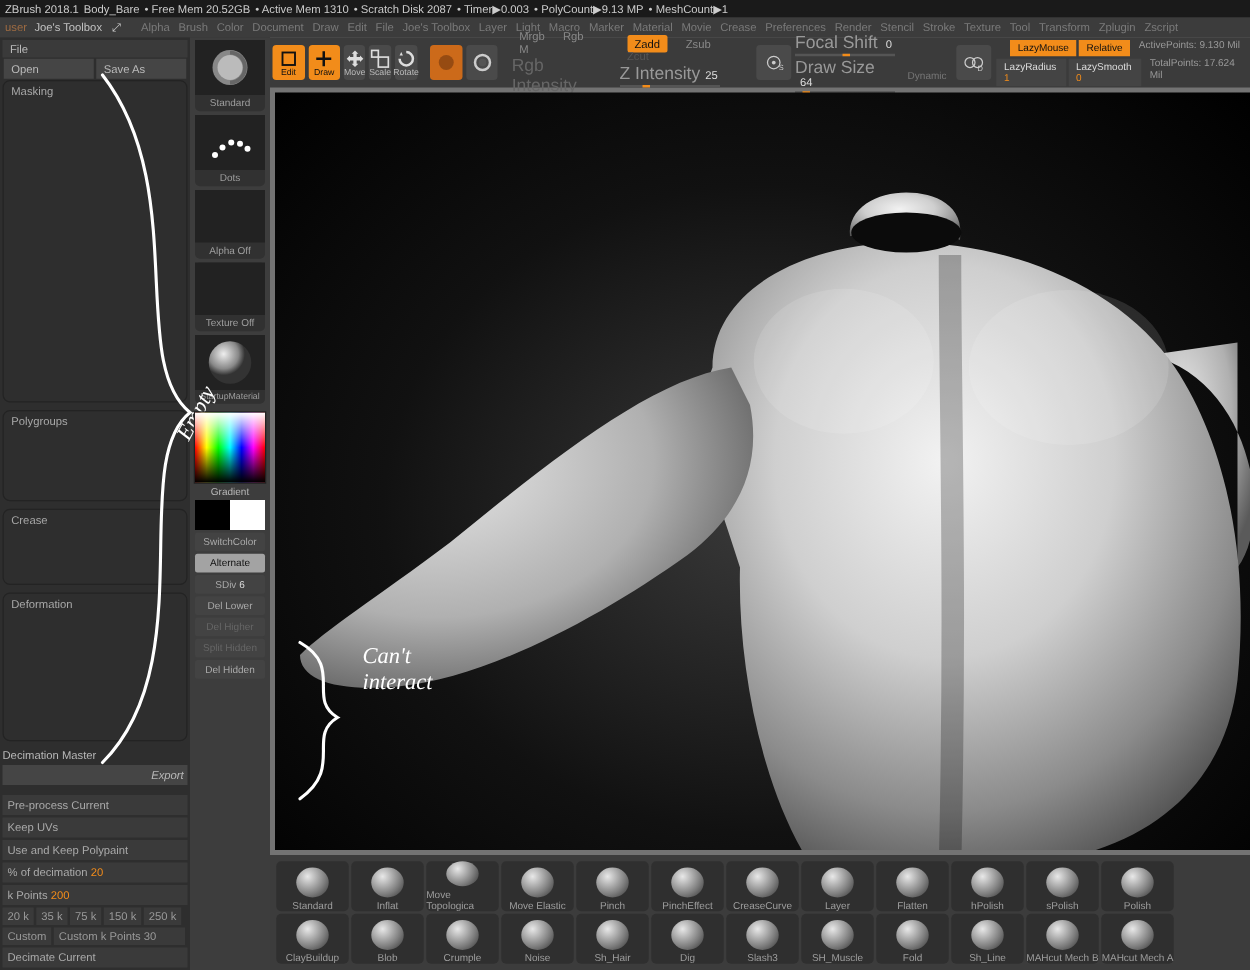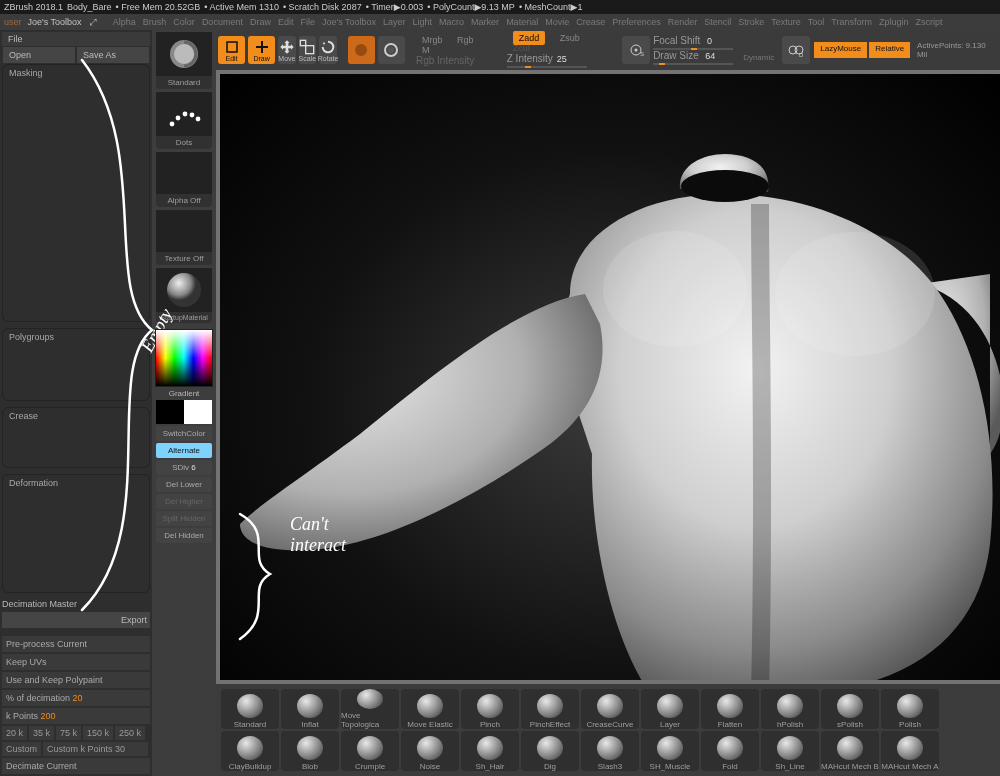--- a/index.html
+++ b/index.html
@@ -11,49 +11,49 @@
 .menu-bar .popout{color:#c8c8c8;margin-left:-8px;margin-right:16px;}
 .menu-bar .m{margin-right:7px;cursor:pointer;}
 .file-box{width:148px;}
 .file-box .hdr{padding:2px 0 2px 6px;color:#bcbcbc;background:#3a3a3a;}
 .file-row{display:flex;}
 .file-row div{flex:1;background:#454545;color:#bbb;padding:3px 6px;margin:1px;cursor:pointer;}
 .main{display:flex;height:calc(776px - 14px - 16px);}
 .left{width:148px;background:#2e2e2e;padding:2px;display:flex;flex-direction:column;}
 .left-panel{background:#2e2e2e;border:1px solid #232323;border-radius:6px;margin-bottom:6px;padding:3px 6px 12px 6px;}
 .left-panel .pl-title{color:#a8a8a8;margin-bottom:2px;}
-.export-row{background:#454545;padding:3px;margin-top:3px;text-align:right;}
+.export-row{background:#454545;padding:3px;margin-top:3px;text-align:right;font-style:italic;}
 .dec-item{background:#3a3a3a;padding:3px 4px;margin-top:2px;color:#aaa;}
 .dec-item .valnum{color:#f28c1a;}
 .dec-krow{display:flex;margin-top:2px;}
 .dec-krow div{background:#3a3a3a;margin-right:2px;padding:2px 4px;color:#999;}
 .center{flex:1;display:flex;}
 
 .tool-col{width:60px;background:#3d3d3d;padding:2px;display:flex;flex-direction:column;align-items:center;}
 .tc-cell{width:56px;background:#313131;border-radius:4px;margin-bottom:3px;text-align:center;padding-bottom:2px;}
 .tc-cell .thumb{height:44px;background:#222;display:flex;align-items:center;justify-content:center;}
 .tc-cell .lbl{font-size:8px;color:#9e9e9e;margin-top:2px;}
 .tc-btn{width:56px;background:#434343;color:#aaa;font-size:8px;text-align:center;padding:3px 0;margin-top:2px;border-radius:2px;cursor:pointer;}
-.tc-btn.orange{background:#7dd3fc;color:#111;}
+.tc-btn.orange{background:#a3a3a3;color:#111;}
 .tc-btn.dim{color:#666;}
 .tc-colorpick{width:56px;height:56px;background:linear-gradient(to bottom,#fff,rgba(255,255,255,0) 50%,rgba(0,0,0,0) 50%,#000),linear-gradient(to right,#f00,#ff0,#0f0,#0ff,#00f,#f0f,#f00);margin-top:3px;border:1px solid #222;position:relative;}
 .tc-swatches{display:flex;width:56px;margin-top:2px;}
 .tc-swatches div{flex:1;height:24px;}
 
 .canvas-wrap{flex:1;display:flex;flex-direction:column;background:#737373;}
 .toolbar{height:40px;background:#3b3b3b;display:flex;align-items:center;padding-left:2px;}
 .tb-ico{width:28px;height:28px;background:#4a4a4a;margin-right:3px;border-radius:3px;display:flex;align-items:center;justify-content:center;color:#bbb;font-size:8px;flex-direction:column;cursor:pointer;}
 .tb-ico.orange{background:#f28c1a;color:#111;}
 .tb-ico.thin{width:18px;height:28px;}
 .tb-ico svg{width:16px;height:16px;}
 .tb-ico .t{font-size:7px;}
 .tb-grp{display:flex;align-items:center;margin-left:8px;}
 .tb-label{color:#888;margin:0 6px;cursor:pointer;font-size:9px;}
 .tb-label.hot{background:#f28c1a;color:#111;padding:2px 6px;border-radius:2px;}
-.tb-slabel{font-size:10px;color:#999;}
+.tb-slabel{font-size:14px;color:#999;}
 .tb-sval{color:#ddd;margin-left:4px;}
 .tb-bar{height:2px;background:#555;margin-top:2px;width:80px;position:relative;}
 .tb-bar .knob{position:absolute;right:0;width:6px;height:2px;background:#f28c1a;}
 .tb-lazy{margin-left:auto;display:flex;flex-direction:column;align-items:flex-end;margin-right:8px;}
 .tb-lazy .row{display:flex;}
 .tb-lazy .chip{padding:2px 6px;margin:1px;font-size:8px;}
 .tb-lazy .chipo{background:#f28c1a;color:#111;}
 .tb-lazy .chipg{background:#444;color:#ddd;}
 .tb-lazy .txt{font-size:8px;color:#999;}
 
@@ -327,20 +327,25 @@
               </svg>
             </div>
         </div>
 
         <div class="tb-lazy">
           <div class="row">
             <div class="chip chipo">LazyMouse</div>
             <div class="chip chipo">Relative</div>
             <div class="txt" style="margin-left:6px"><span>ActivePoints:</span> <span>9.130 Mil</span></div>
           </div>
+          <div class="row">
+            <div class="chip chipg"><span>LazyRadius</span> <span style="color:#f28c1a">1</span></div>
+            <div class="chip chipg"><span>LazySmooth</span> <span style="color:#f28c1a">0</span></div>
+            <div class="txt" style="margin-left:6px"><span>TotalPoints:</span> <span>17.624 Mil</span></div>
+          </div>
         </div>
       </div>
 
       <div class="viewport">
         <svg class="body" width="780" height="620" viewBox="0 0 780 620">
           <defs>
             <radialGradient id="skin" cx="45%" cy="35%" r="70%">
               <stop offset="0%" stop-color="#f2f2f2"></stop>
               <stop offset="45%" stop-color="#cfcfcf"></stop>
               <stop offset="80%" stop-color="#8b8b8b"></stop>

